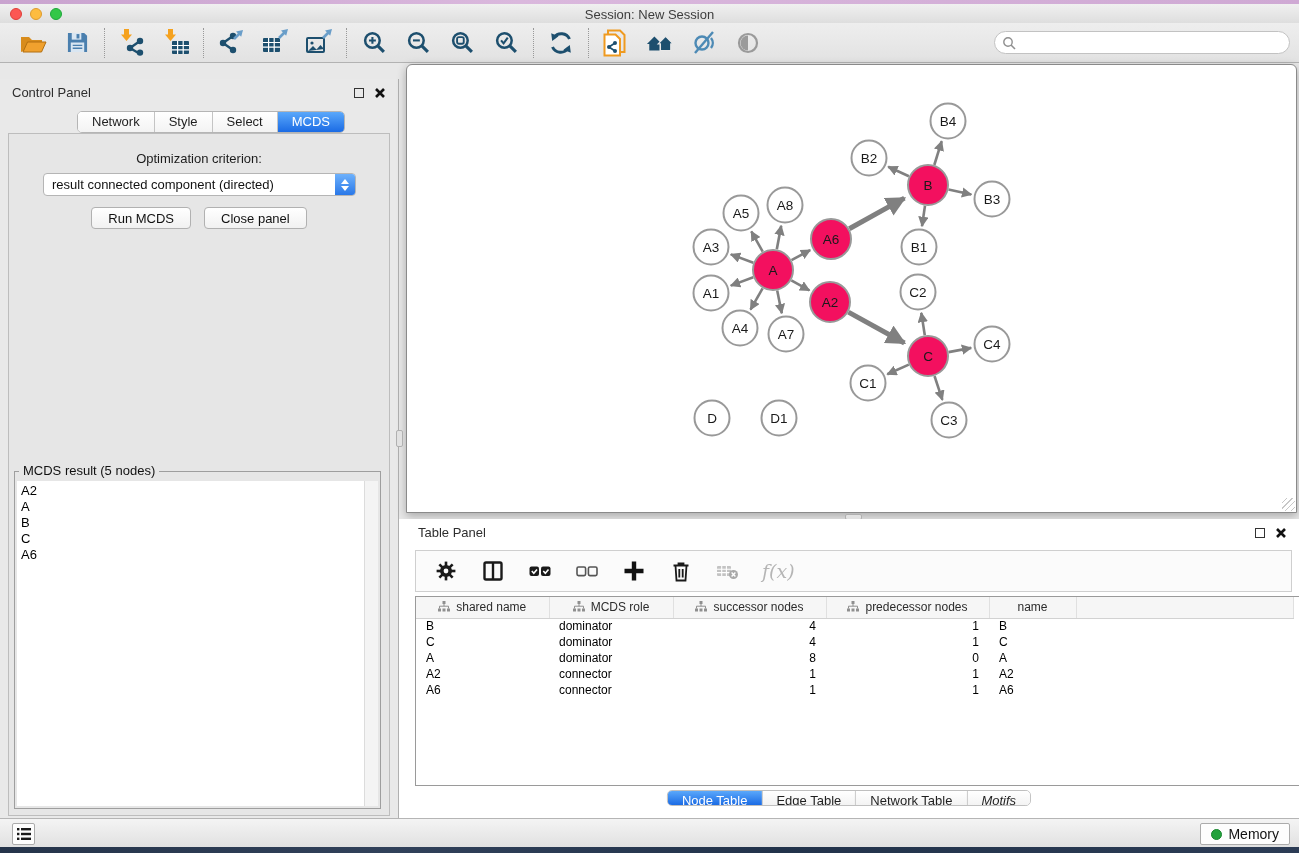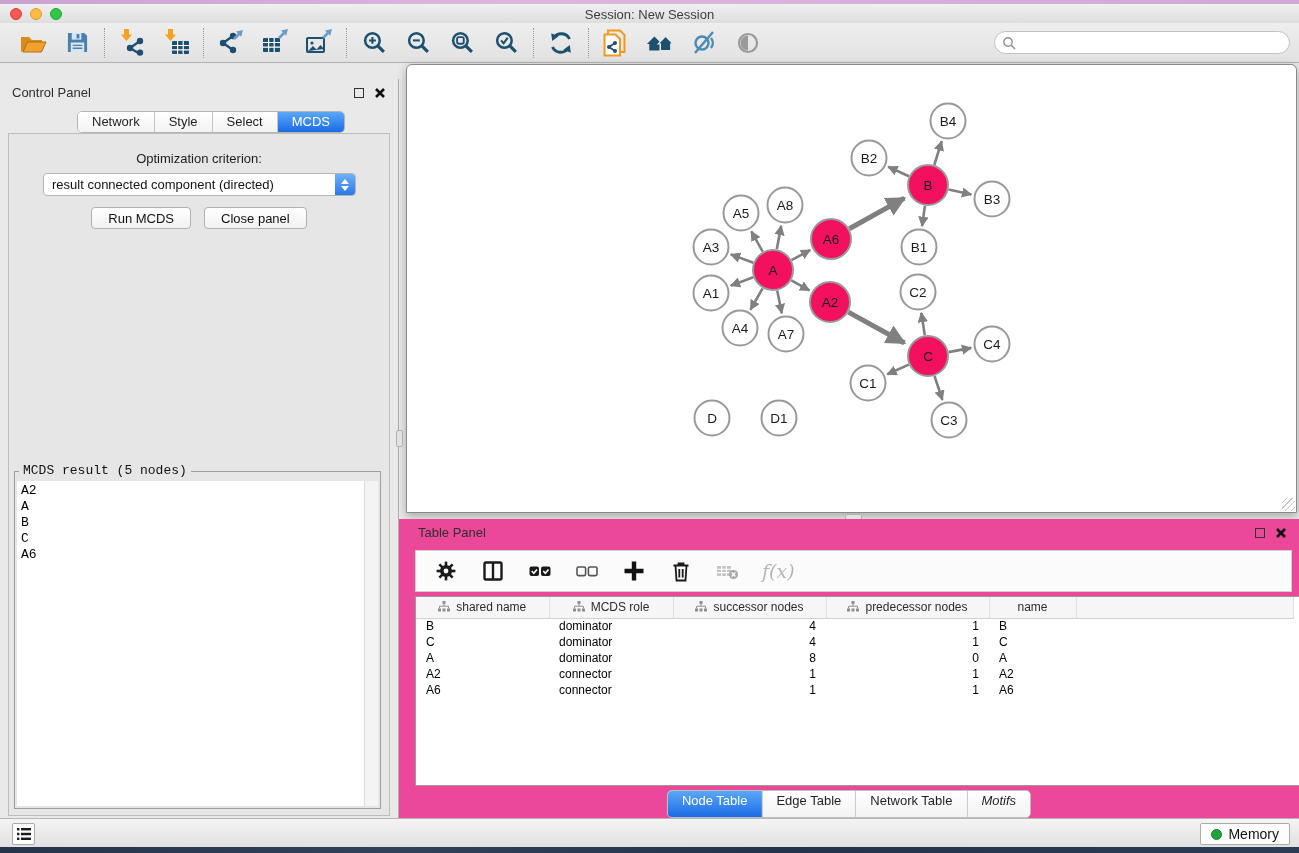--- a/index.html
+++ b/index.html
@@ -54,21 +54,21 @@
   .stepper { width:20px; height:21px; border-radius:0 3px 3px 0;
     background:linear-gradient(#6db1fc,#2a78e8); display:flex; flex-direction:column;
     align-items:center; justify-content:center; gap:2px; }
   .stepper .tri-up { width:0; height:0; border-left:4px solid transparent; border-right:4px solid transparent; border-bottom:5px solid #fff; }
   .stepper .tri-dn { width:0; height:0; border-left:4px solid transparent; border-right:4px solid transparent; border-top:5px solid #fff; }
   .cp-buttons { position:absolute; top:73px; left:0; width:100%; display:flex; justify-content:center; gap:13px; }
   .btn { background:linear-gradient(#ffffff,#f1f1f1); border:1px solid #b1b1b1; border-radius:4px;
     height:22px; padding:0 16px; font-size:13px; color:#111; cursor:pointer; font-family:inherit; }
 
   .mcds-fieldset { position:absolute; left:5px; right:8px; top:337px; bottom:6px;
-    border:1px solid #9e9e9e;font-family:Liberation Mono, monospace; }
+    border:1px solid #9e9e9e; }
   .mcds-legend { position:absolute; top:-9px; left:4px; background:#e6e6e6; padding:0 4px; font-size:13px; color:#111; }
   .mcds-list { position:absolute; left:2px; top:9px; bottom:2px; right:16px; background:#fff; overflow:hidden; padding-top:2px; }
   .mcds-item { font-size:13px; line-height:16px; padding-left:4px; color:#000; }
   .mcds-scroll { position:absolute; right:2px; top:9px; bottom:2px; width:14px; background:#f4f4f4; border-left:1px solid #dcdcdc; }
 
   
   #network-window { position:absolute; left:406px; top:64px; width:891px; height:449px;
     background:#fff; border:1px solid #8a8a8a; border-radius:6px 6px 0 0; box-shadow:0 3px 10px rgba(0,0,0,.28); }
   .nw-titlebar { position:absolute; left:0; top:0; width:100%; height:23px;
     background:linear-gradient(#efefef,#d6d6d6); border-bottom:1px solid #ababab; border-radius:5px 5px 0 0; }
@@ -77,38 +77,38 @@
   .nw-canvas { position:absolute; left:1px; right:1px; top:24px; bottom:1px; background:#fff; overflow:hidden; }
   .nw-grip { position:absolute; right:1px; bottom:1px; width:13px; height:13px; opacity:.55;
     background:repeating-linear-gradient(135deg, transparent 0 3px, #9a9a9a 3px 4px); cursor:nwse-resize; }
 
   .split-grip-v { position:absolute; left:396px; top:430px; width:7px; height:17px;
     background:#e2e2e2; border:1px solid #b0b0b0; border-radius:2px; }
   .split-grip-h { position:absolute; left:845px; top:514px; width:17px; height:6px;
     background:#e2e2e2; border:1px solid #b0b0b0; border-radius:2px; }
 
   
-  #table-panel { position:absolute; left:399px; top:519px; right:0; height:299px; background:#ec4899; }
+  #table-panel { position:absolute; left:399px; top:519px; right:0; height:299px; background:#ffffff; }
   #table-panel .panel-head { padding-left:19px; }
   .tp-toolbar { position:absolute; left:16px; width:877px; top:31px; height:42px;
     background:#fbfbfb; border:1px solid #cfcfcf; display:flex; align-items:center; gap:21px; padding-left:17px; }
   .tp-icon { display:inline-flex; width:26px; height:26px; align-items:center; justify-content:center; cursor:pointer; }
   .fx-label { font-family:"DejaVu Serif", serif; font-style:italic; font-size:19px; color:#b5b5b5; }
 
   .tp-table-wrap { position:absolute; left:16px; width:998px; top:77px; height:190px;
     background:#fff; border:1px solid #9a9a9a; overflow:hidden; }
   table.data { border-collapse:collapse; table-layout:fixed; width:877px; }
   table.data th { height:21px; background:#f6f6f6; border-bottom:1px solid #d2d2d2; border-right:1px solid #e0e0e0;
     font-weight:normal; font-size:12px; color:#2c2c2c; text-align:center; }
   table.data th .hdr-inner { display:inline-flex; align-items:center; gap:6px; }
   table.data td { height:16px; font-size:12px; color:#000; padding:0 10px; white-space:nowrap; }
   td.al { text-align:left; } td.ar { text-align:right; }
   .tp-scroll { position:absolute; right:0; top:22px; bottom:0; width:12px; background:#f6f6f6; border-left:1px solid #e0e0e0; }
 
-  .tp-tabs { position:absolute; top:271px; left:50%; transform:translateX(-50%); height:28px; display:flex;
+  .tp-tabs { position:absolute; top:271px; left:50%; transform:translateX(-50%); height:16px; display:flex;
     border:1px solid #bfbfbf; border-radius:5px; overflow:hidden; background:#fff; }
   .tp-tab { padding:0 14px; line-height:20px; font-size:13px; color:#1f1f1f; background:linear-gradient(#ffffff,#f3f3f3);
     border-right:1px solid #c4c4c4; cursor:pointer; }
   .tp-tab:last-child { border-right:none;font-style:italic; }
   .tp-tab.active { background:linear-gradient(#5aa8fb,#1b6be4); color:#fff; }
 
   
   #status-bar { position:absolute; left:0; top:818px; width:100%; height:29px;
     background:linear-gradient(#f4f4f4,#e1e1e1); border-top:1px solid #b5b5b5; }
   .menu-btn { position:absolute; left:12px; top:4px; width:23px; height:22px; background:#fdfdfd;

